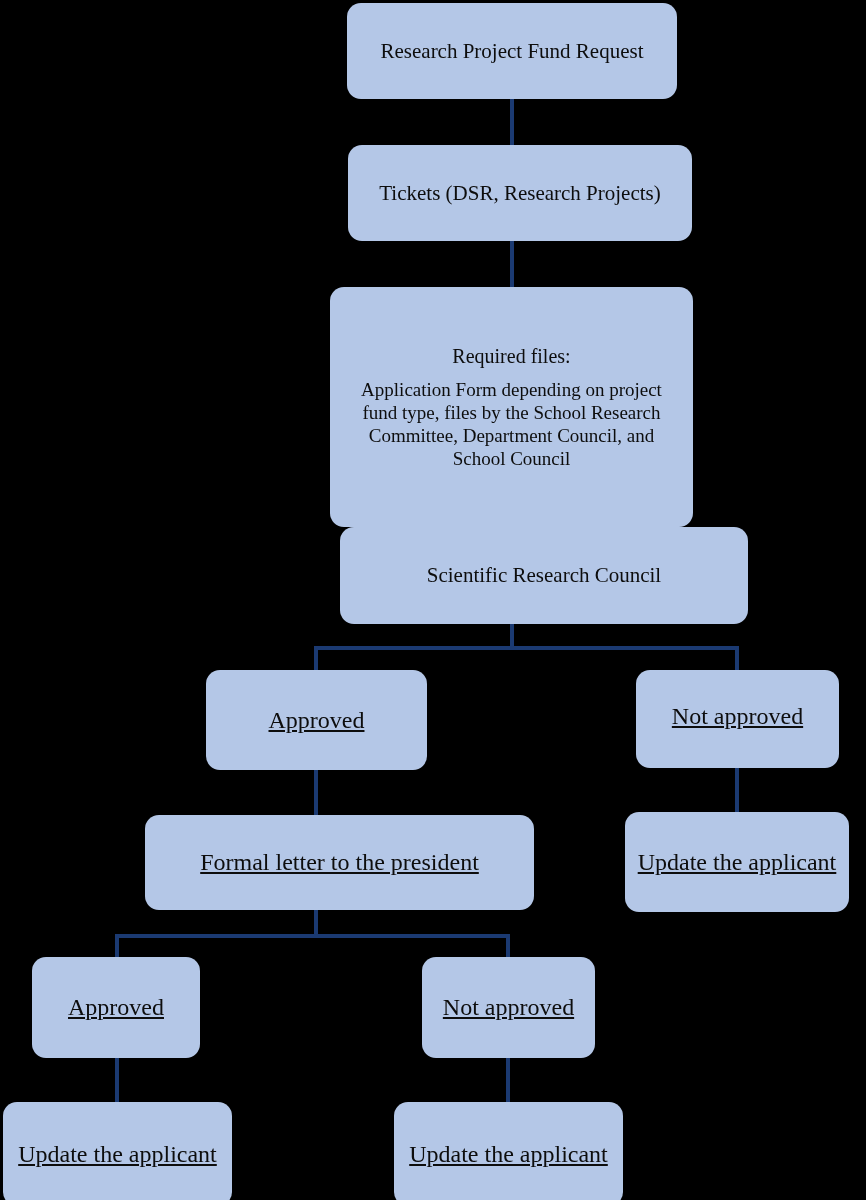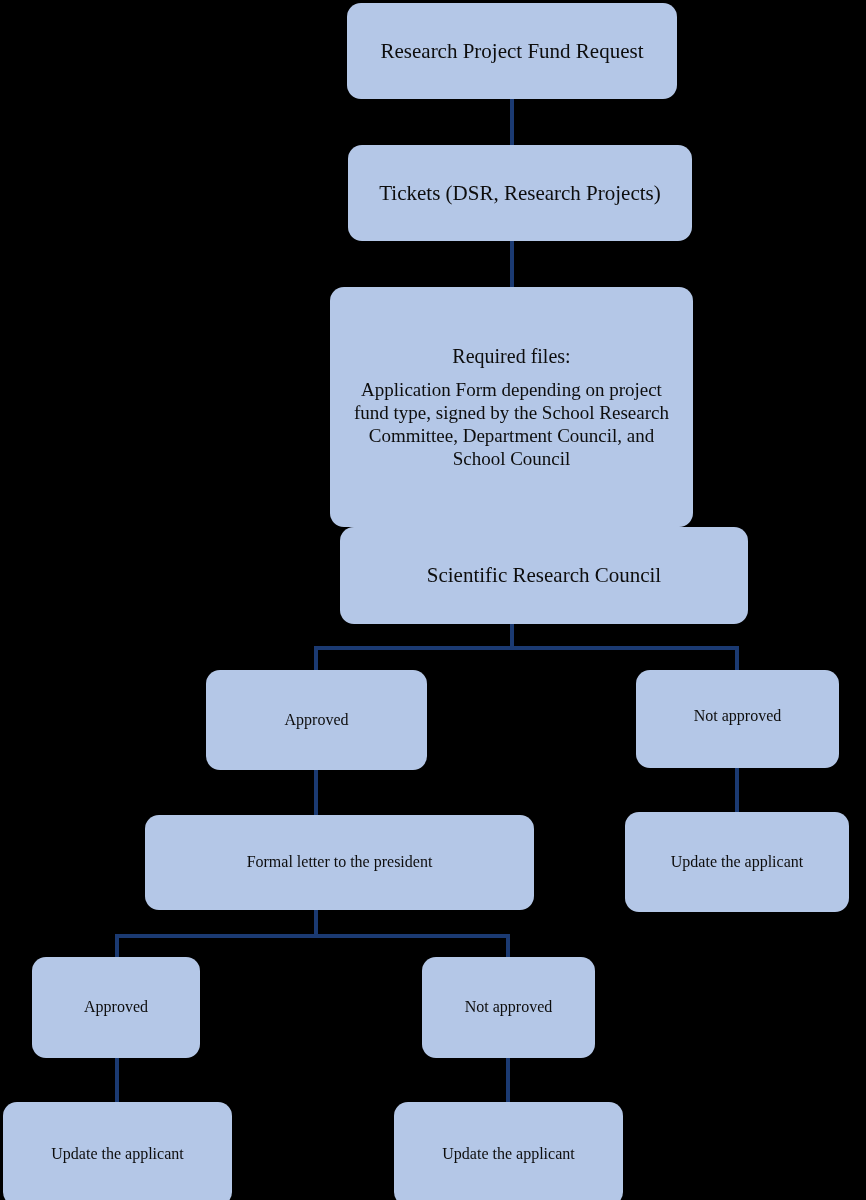--- a/index.html
+++ b/index.html
@@ -46,21 +46,21 @@
   }
   .node .line {
     display: block;
     white-space: nowrap;
   }
   .node.wrap .line {
     white-space: normal;
   }
 
   .fs-21 { font-size: 21px; }
-  .fs-20 { font-size: 16px; }
+  .fs-20 { font-size: 24px; text-decoration: underline; }
 
   .node-heading {
     font-size: 20px;
     margin-bottom: 9px;
   }
   .node-body {
     font-size: 19px;
     line-height: 1.22;
   }
 </style>
@@ -101,21 +101,21 @@
   <div class="node fs-21" style="left:347px; top:3px; width:330px; height:96px;align-items:center;">
     <span class="line">Research Project Fund Request</span>
   </div>
 
   <div class="node fs-21" style="left:348px; top:145px; width:344px; height:96px;">
     <span class="line">Tickets (DSR, Research Projects)</span>
   </div>
 
   <div class="node wrap" style="left:330px; top:287px; width:363px; height:240px; padding:10px 16px;">
     <span class="node-heading">Required files:</span>
-    <span class="node-body line">Application Form depending on project fund type, signed by the School Research Committee, Department Council, and School Council</span>
+    <span class="node-body line">Application Form depending on project fund type, files by the School Research Committee, Department Council, and School Council</span>
   </div>
 
   <div class="node fs-21" style="left:340px; top:527px; width:408px; height:97px;">
     <span class="line">Scientific Research Council</span>
   </div>
 
   <div class="node fs-20" style="left:206px; top:670px; width:221px; height:100px;">
     <span class="line">Approved</span>
   </div>
 

